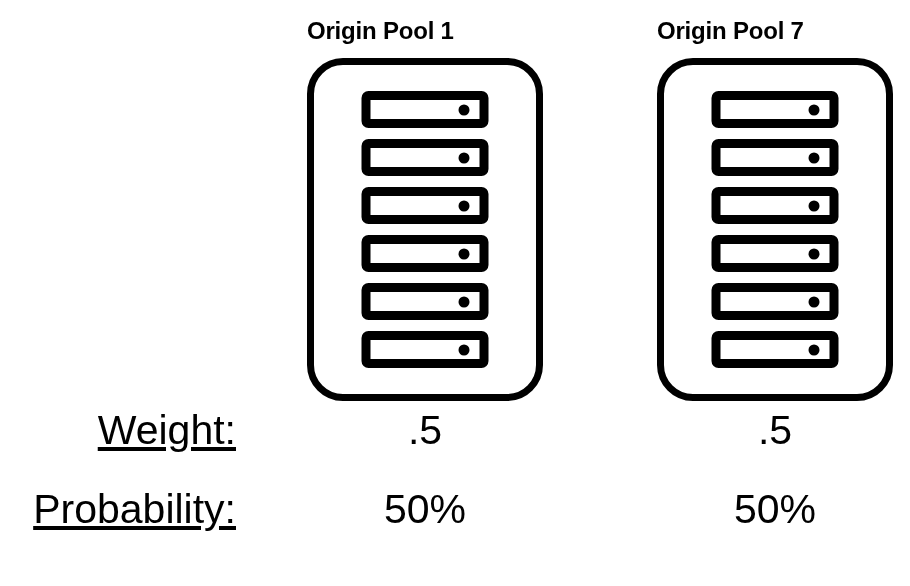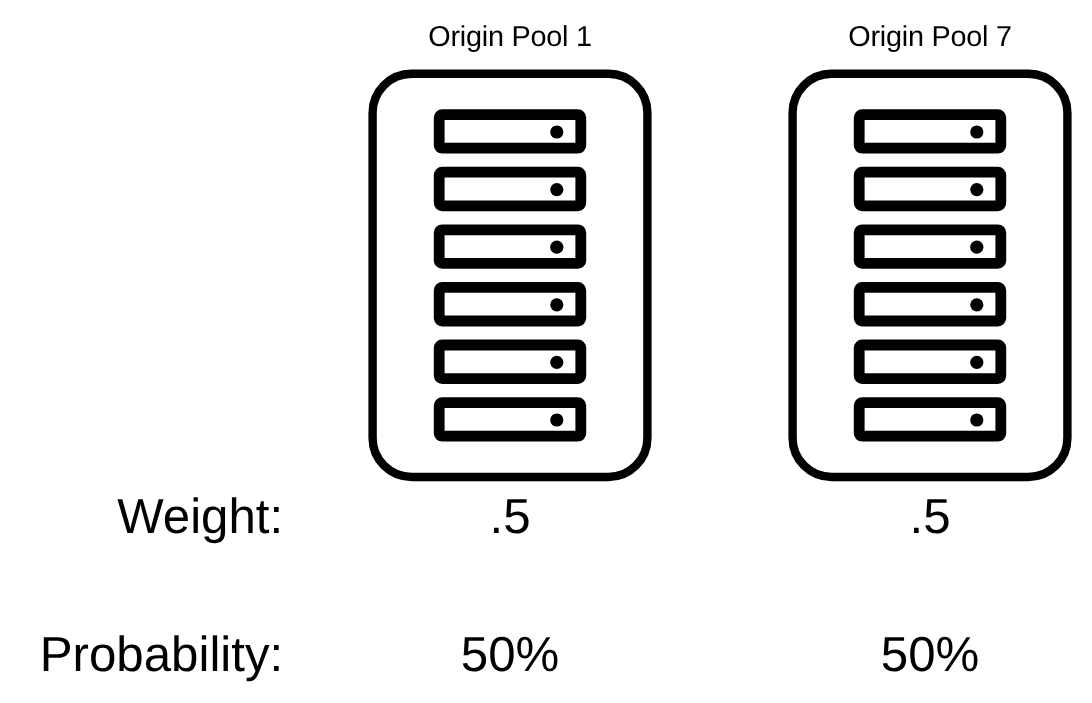--- a/index.html
+++ b/index.html
@@ -23,23 +23,23 @@
     width: 236px;
   }
   #pool-col-0 { left: 307px; }
   #pool-col-1 { left: 657px; }
 
   .pool-title {
     position: absolute;
     top: 17px;
     left: 0;
     width: 236px;
-    text-align: center;
+    text-align: left;
     font-size: 24px;
-    font-weight: normal;
+    font-weight: bold;
     letter-spacing: -0.2px;
     line-height: 28px;
     white-space: nowrap;
   }
 
   .pool-box {
     position: absolute;
     top: 58px;
     left: 0;
     width: 236px;
@@ -83,30 +83,31 @@
   }
 
   
   .metric-row {
     position: absolute;
     left: 0;
     width: 910px;
     height: 50px;
   }
   #metric-row-0 { top: 405px; }
-  #metric-row-1 { top: 520px; }
+  #metric-row-1 { top: 484px; }
 
   .metric-label {
     position: absolute;
     left: 0;
     width: 236px;
     text-align: right;
     font-size: 41px;
     line-height: 50px;
     white-space: nowrap;
+    text-decoration: underline;
   }
 
   .metric-value {
     position: absolute;
     width: 236px;
     text-align: center;
     font-size: 41px;
     line-height: 50px;
     white-space: nowrap;
   }

